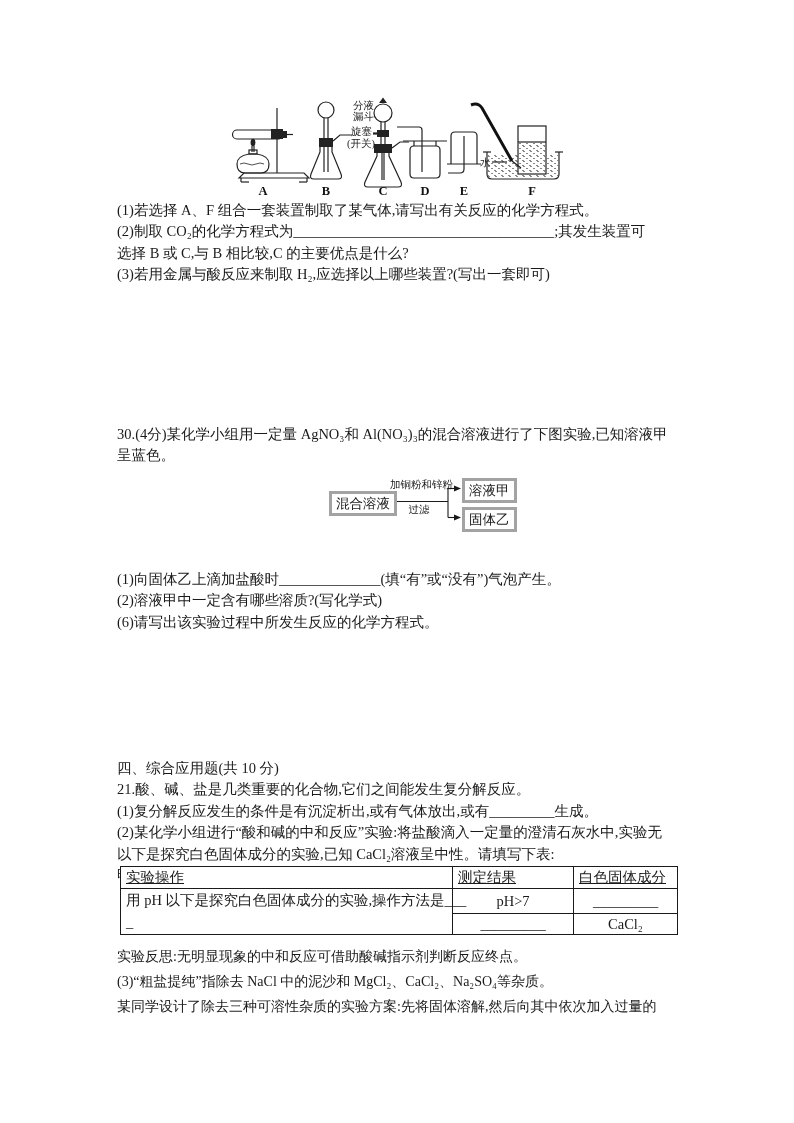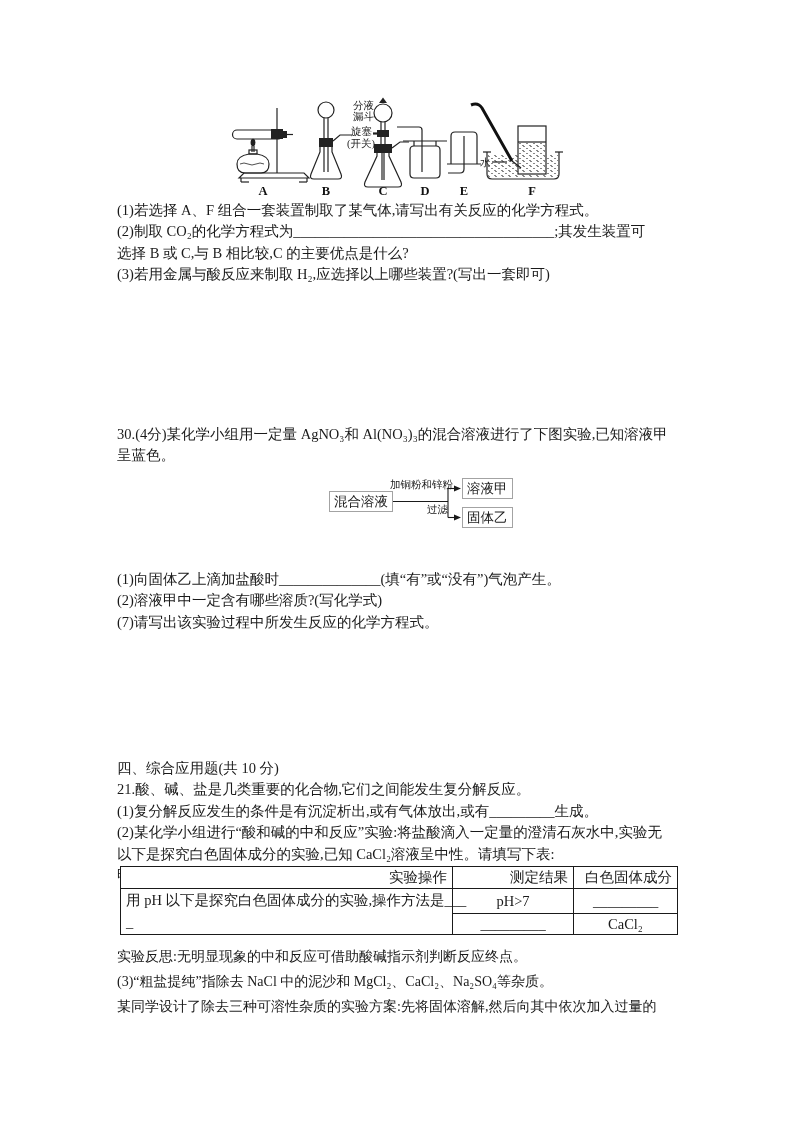--- a/index.html
+++ b/index.html
@@ -8,38 +8,38 @@
     font-family:"Liberation Serif","DejaVu Serif",serif;color:#1a1a1a;
     overflow:hidden;
   }
   .abs{position:absolute;}
   .textblock div{font-size:14.5px;line-height:21.4px;white-space:nowrap;}
   .bottomblock div{font-size:14px;line-height:25px;white-space:nowrap;}
 
   
   #flow{left:318px;top:477px;width:214px;height:56px;}
   #flow .fbox{
-    position:absolute;border:1px solid #a3a3a3;font-size:13.5px;
+    position:absolute;border:3px solid #a3a3a3;font-size:13.5px;
     padding:1px 4px;line-height:17px;white-space:nowrap;background:#fff;
   }
   #flow .flabel{
     position:absolute;font-size:10.5px;line-height:12px;width:58px;
-    text-align:right;white-space:nowrap;
+    text-align:center;white-space:nowrap;
   }
   #flow svg{position:absolute;left:0;top:0;}
 
   
   #exp-table{
     border-collapse:collapse;table-layout:fixed;width:557px;
     font-size:14.5px;background:#fff;
   }
   #exp-table th,#exp-table td{
     border:1px solid #1a1a1a;padding:0 5px;font-weight:normal;
   }
-  #exp-table tr.hrow th{height:21px;text-align:right;}
+  #exp-table tr.hrow th{height:21px;text-align:left;text-decoration:underline;}
   #exp-table tr.r1 td{height:24px;}
   #exp-table tr.r2 td{height:20px;}
   #exp-table td.op{text-align:left;vertical-align:top;}
   #exp-table td.op div{line-height:22px;white-space:nowrap;}
   #exp-table td.c{text-align:center;vertical-align:middle;}
 
   svg text{font-family:"Liberation Serif","DejaVu Serif",serif;}
 </style>
 </head>
 <body>
@@ -165,21 +165,21 @@
   <div class="fbox" style="left:11px;top:14px;">混合溶液</div>
   <div class="flabel" style="left:72px;top:2px;">加铜粉和锌粉</div>
   <div class="flabel" style="left:72px;top:27px;">过滤</div>
   <div class="fbox" style="left:144px;top:1px;">溶液甲</div>
   <div class="fbox" style="left:144px;top:30px;">固体乙</div>
 </div>
 
 <div class="abs textblock" style="left:117px;top:536px;width:570px;margin-top:33px;">
   <div>(1)向固体乙上滴加盐酸时______________(填“有”或“没有”)气泡产生。</div>
   <div>(2)溶液甲中一定含有哪些溶质?(写化学式)</div>
-  <div>(7)请写出该实验过程中所发生反应的化学方程式。</div>
+  <div>(6)请写出该实验过程中所发生反应的化学方程式。</div>
 </div>
 
 <div class="abs textblock" style="left:117px;top:742px;width:570px;margin-top:16px;">
   <div>四、综合应用题(共 10 分)</div>
   <div>21.酸、碱、盐是几类重要的化合物,它们之间能发生复分解反应。</div>
   <div>(1)复分解反应发生的条件是有沉淀析出,或有气体放出,或有_________生成。</div>
   <div>(2)某化学小组进行“酸和碱的中和反应”实验:将盐酸滴入一定量的澄清石灰水中,实验无</div>
   <div>以下是探究白色固体成分的实验,已知 CaCl₂溶液呈中性。请填写下表:</div>
   <div>明显现象。取反应后的部分溶液加热、蒸干,得到白色固体。</div>
 </div>

